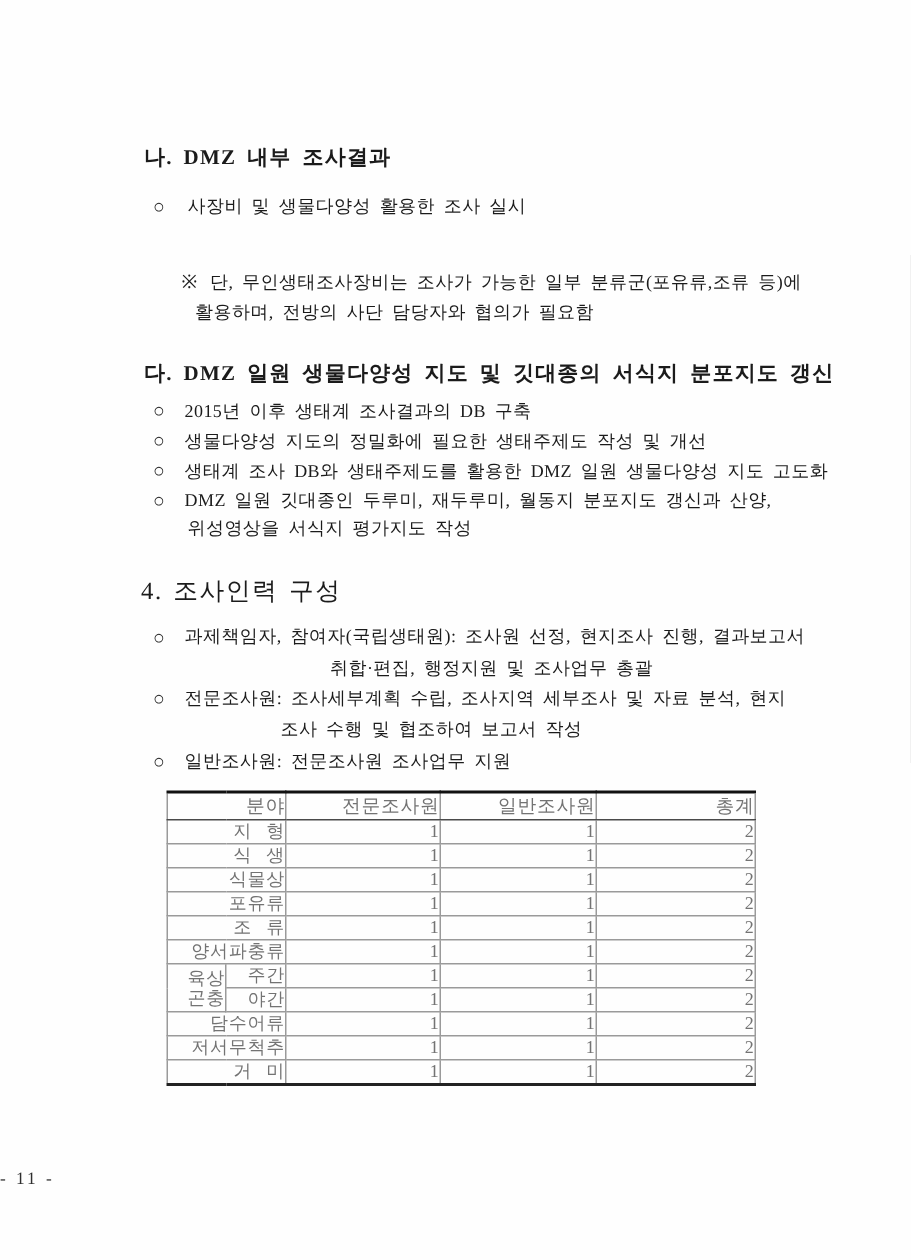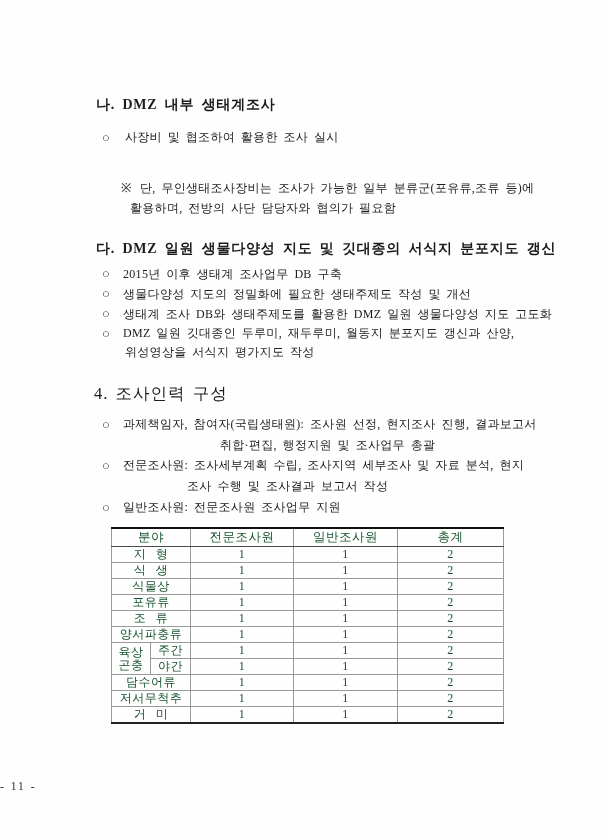--- a/index.html
+++ b/index.html
@@ -55,60 +55,60 @@
     position:absolute; left:111px; top:527px;
     width:392px; table-layout:fixed;
     border-collapse:collapse;
     border-top:2.5px solid #111;
     border-bottom:2.5px solid #222;
     border-left:1px solid #8a8a8a;
     border-right:1px solid #8a8a8a;
   }
   table.staff td {
     border:1px solid #9a9a9a;
-    text-align:center; vertical-align:middle;
+    text-align:right; vertical-align:middle;
     font-size:12px; letter-spacing:0.5px;
     height:15px; padding:0; line-height:1.05;
-    color:#14532d;
+    color:#737373;
   }
   table.staff tr.hdr td {
     height:17px; font-size:12.5px;
     border-bottom:1.8px solid #4a4a4a;
   }
   table.staff td.lbl { word-spacing:6px;margin-top:40px; }
   table.staff td.grp span { display:block; }
   .footer {
     position:absolute; left:0; right:0; top:780px;
     font-size:11.5px;
     letter-spacing:2px; color:#2e2e2e;
   }
 </style>
 </head>
 <body>
 
 <div class="page">
 
-  <div class="h-sub" style="top:96px;">나. DMZ 내부 생태계조사</div>
+  <div class="h-sub" style="top:96px;">나. DMZ 내부 조사결과</div>
 
   <div class="bullet lh23" style="top:126px;">
     <span class="marker">○</span>
-    <div class="ind2">사장비 및 협조하여 활용한 조사 실시</div>
+    <div class="ind2">사장비 및 생물다양성 활용한 조사 실시</div>
   </div>
 
   <div class="note" style="top:178px;">
     <span class="marker">※</span>
     <div>단, 무인생태조사장비는 조사가 가능한 일부 분류군(포유류,조류 등)에</div>
     <div class="ind-n10">활용하며, 전방의 사단 담당자와 협의가 필요함</div>
   </div>
 
   <div class="h-sub" style="top:240px;">다. DMZ 일원 생물다양성 지도 및 깃대종의 서식지 분포지도 갱신</div>
 
   <div class="bullet" style="top:264px;">
     <span class="marker">○</span>
-    <div>2015년 이후 생태계 조사업무 DB 구축</div>
+    <div>2015년 이후 생태계 조사결과의 DB 구축</div>
   </div>
   <div class="bullet" style="top:284px;">
     <span class="marker">○</span>
     <div>생물다양성 지도의 정밀화에 필요한 생태주제도 작성 및 개선</div>
   </div>
   <div class="bullet" style="top:304px;">
     <span class="marker">○</span>
     <div>생태계 조사 DB와 생태주제도를 활용한 DMZ 일원 생물다양성 지도 고도화</div>
   </div>
   <div class="bullet" style="top:324px; line-height:19px;">
@@ -120,21 +120,21 @@
   <div class="h-main" style="top:383px;">4. 조사인력 구성</div>
 
   <div class="bullet lh21" style="top:414px;">
     <span class="marker">○</span>
     <div>과제책임자, 참여자(국립생태원): 조사원 선정, 현지조사 진행, 결과보고서</div>
     <div class="ind169">취합·편집, 행정지원 및 조사업무 총괄</div>
   </div>
   <div class="bullet lh21" style="top:455px;">
     <span class="marker">○</span>
     <div>전문조사원: 조사세부계획 수립, 조사지역 세부조사 및 자료 분석, 현지</div>
-    <div class="ind64">조사 수행 및 조사결과 보고서 작성</div>
+    <div class="ind64">조사 수행 및 협조하여 보고서 작성</div>
   </div>
   <div class="bullet lh21" style="top:497px;">
     <span class="marker">○</span>
     <div>일반조사원: 전문조사원 조사업무 지원</div>
   </div>
 
   <table class="staff">
     <colgroup>
       <col style="width:39px">
         <col style="width:40px">

